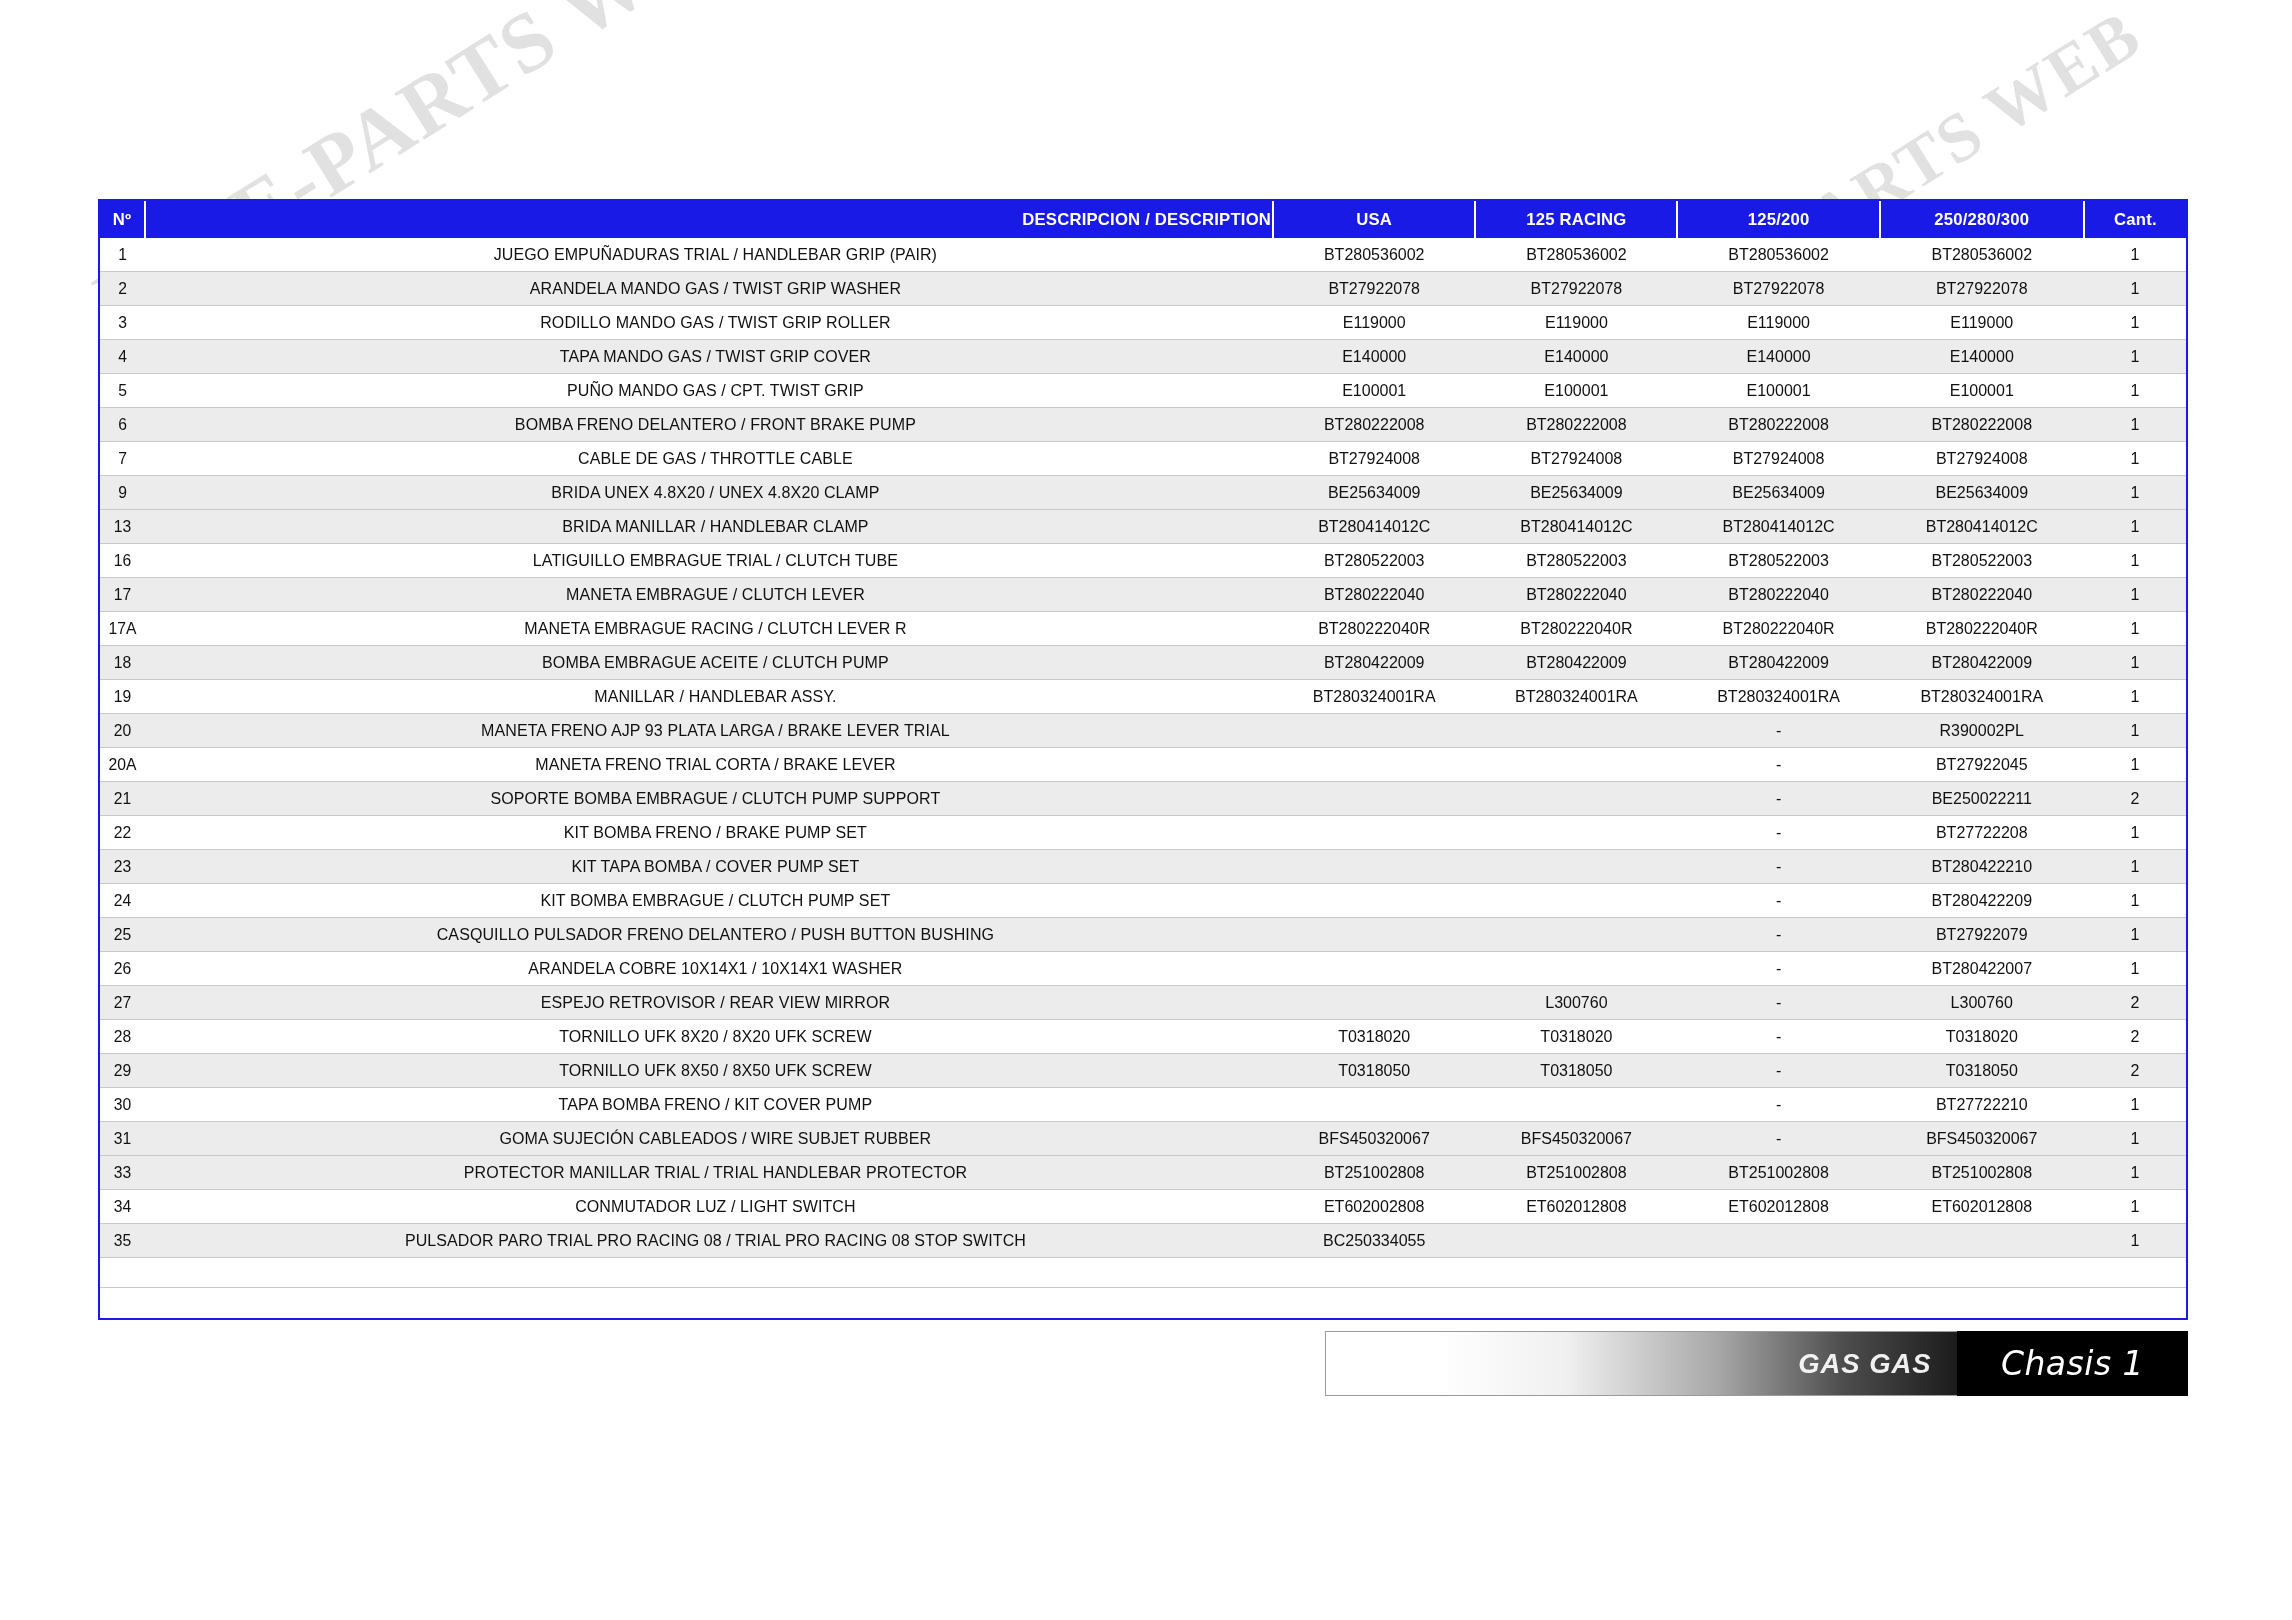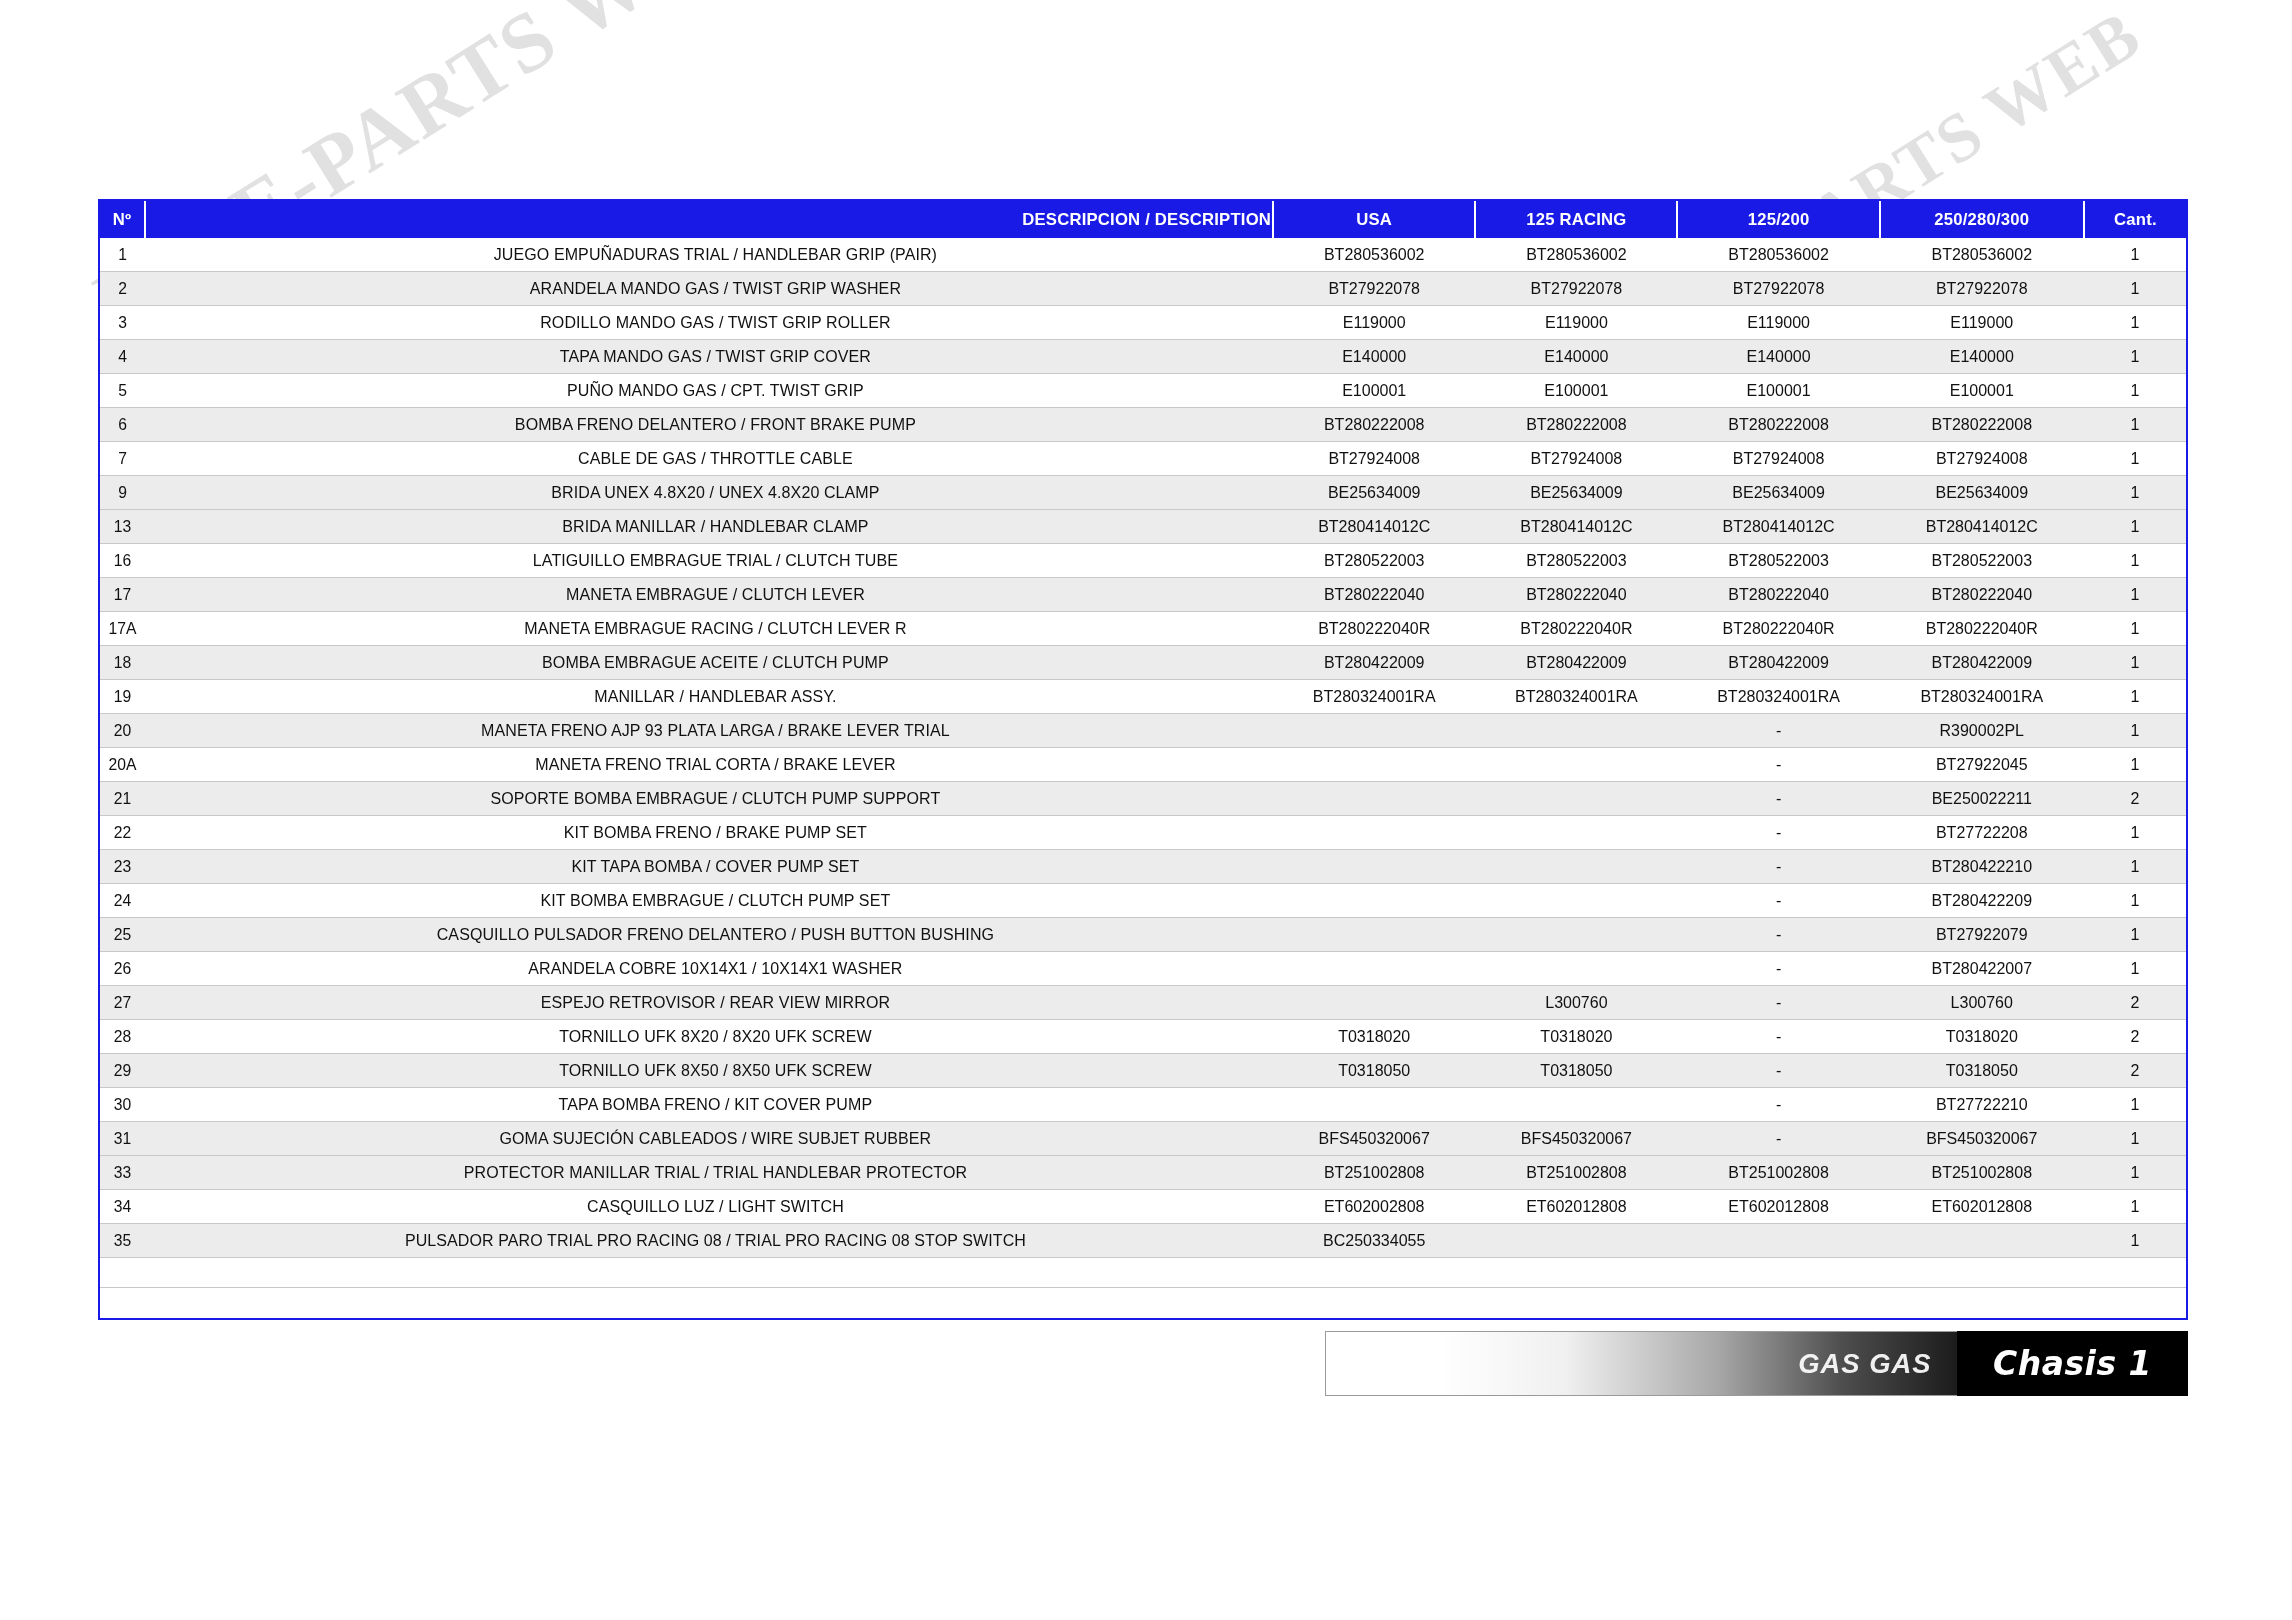--- a/index.html
+++ b/index.html
@@ -155,21 +155,21 @@
   .banner-right {
     width: 231px;
     background: #000000;
     display: flex;
     align-items: center;
     justify-content: center;
   }
   .chapter {
     color: #ffffff;
     font-size: 33px;
-    font-weight: bold;
+    font-weight: normal;
     font-style: italic;
     font-family: "DejaVu Sans", sans-serif;
     letter-spacing: 0.5px;
   }
 </style>
 </head>
 <body>
 
 <div class="watermark wm1">BIKE-PARTS WEB</div>
 <div class="watermark wm2">BIKE-PARTS WEB</div>
@@ -445,21 +445,21 @@
           <td class="num">33</td>
           <td class="desc">PROTECTOR MANILLAR TRIAL / TRIAL HANDLEBAR PROTECTOR</td>
           <td class="ref">BT251002808</td>
           <td class="ref">BT251002808</td>
           <td class="ref">BT251002808</td>
           <td class="ref">BT251002808</td>
           <td class="cant">1</td>
         </tr>
         <tr>
           <td class="num">34</td>
-          <td class="desc">CASQUILLO LUZ / LIGHT SWITCH</td>
+          <td class="desc">CONMUTADOR LUZ / LIGHT SWITCH</td>
           <td class="ref">ET602002808</td>
           <td class="ref">ET602012808</td>
           <td class="ref">ET602012808</td>
           <td class="ref">ET602012808</td>
           <td class="cant">1</td>
         </tr>
         <tr class="alt">
           <td class="num">35</td>
           <td class="desc">PULSADOR PARO TRIAL PRO RACING 08 / TRIAL PRO RACING 08 STOP SWITCH</td>
           <td class="ref">BC250334055</td>

